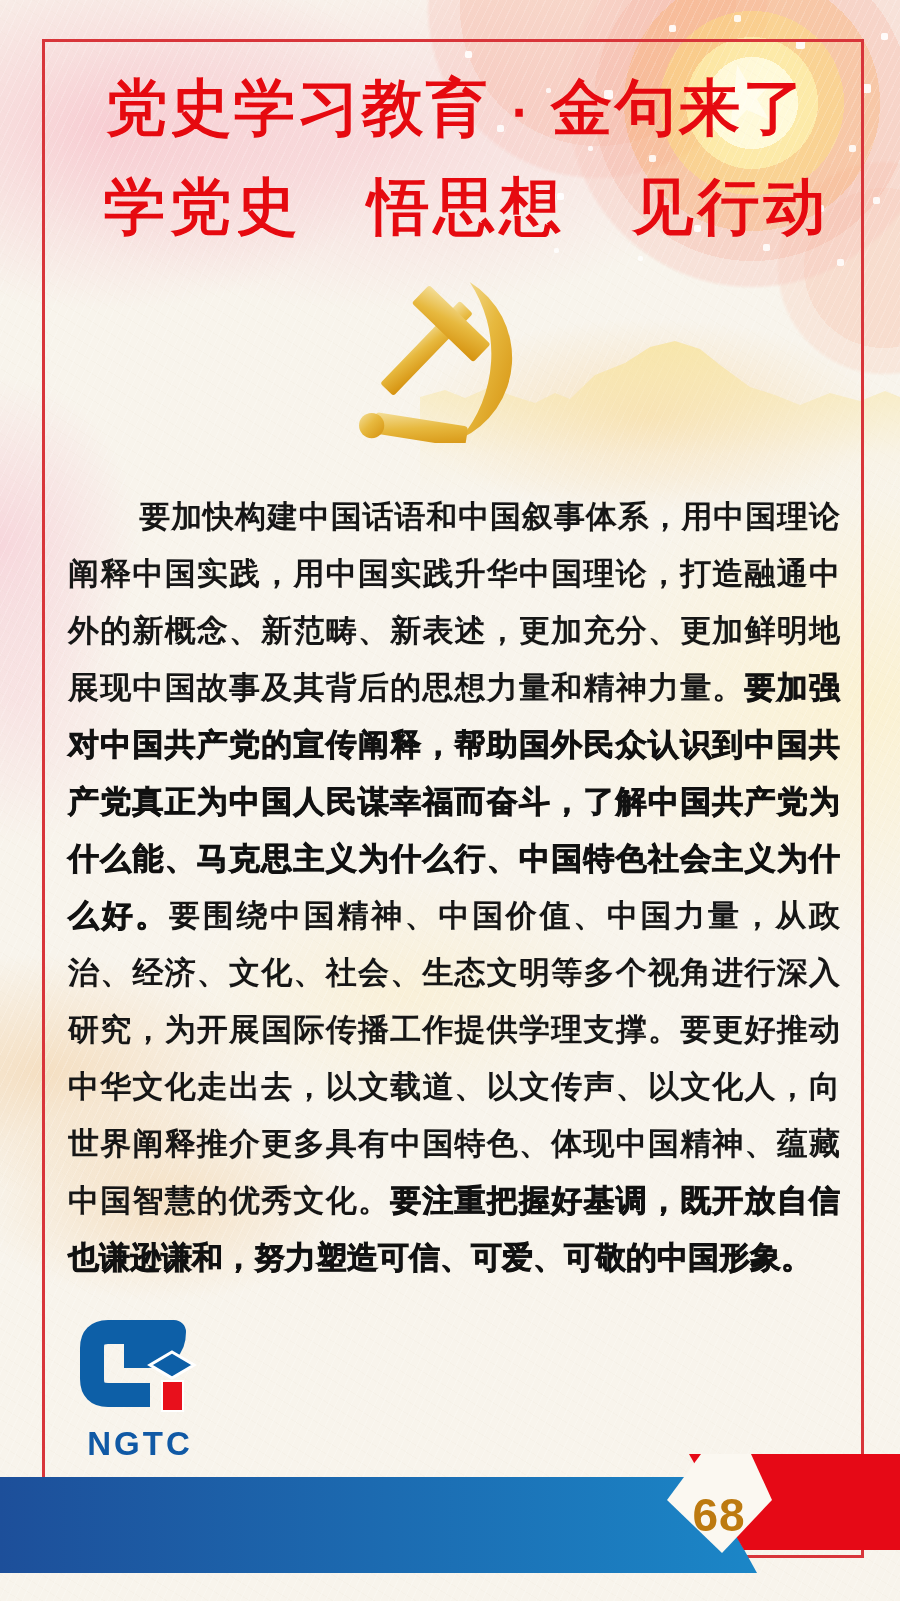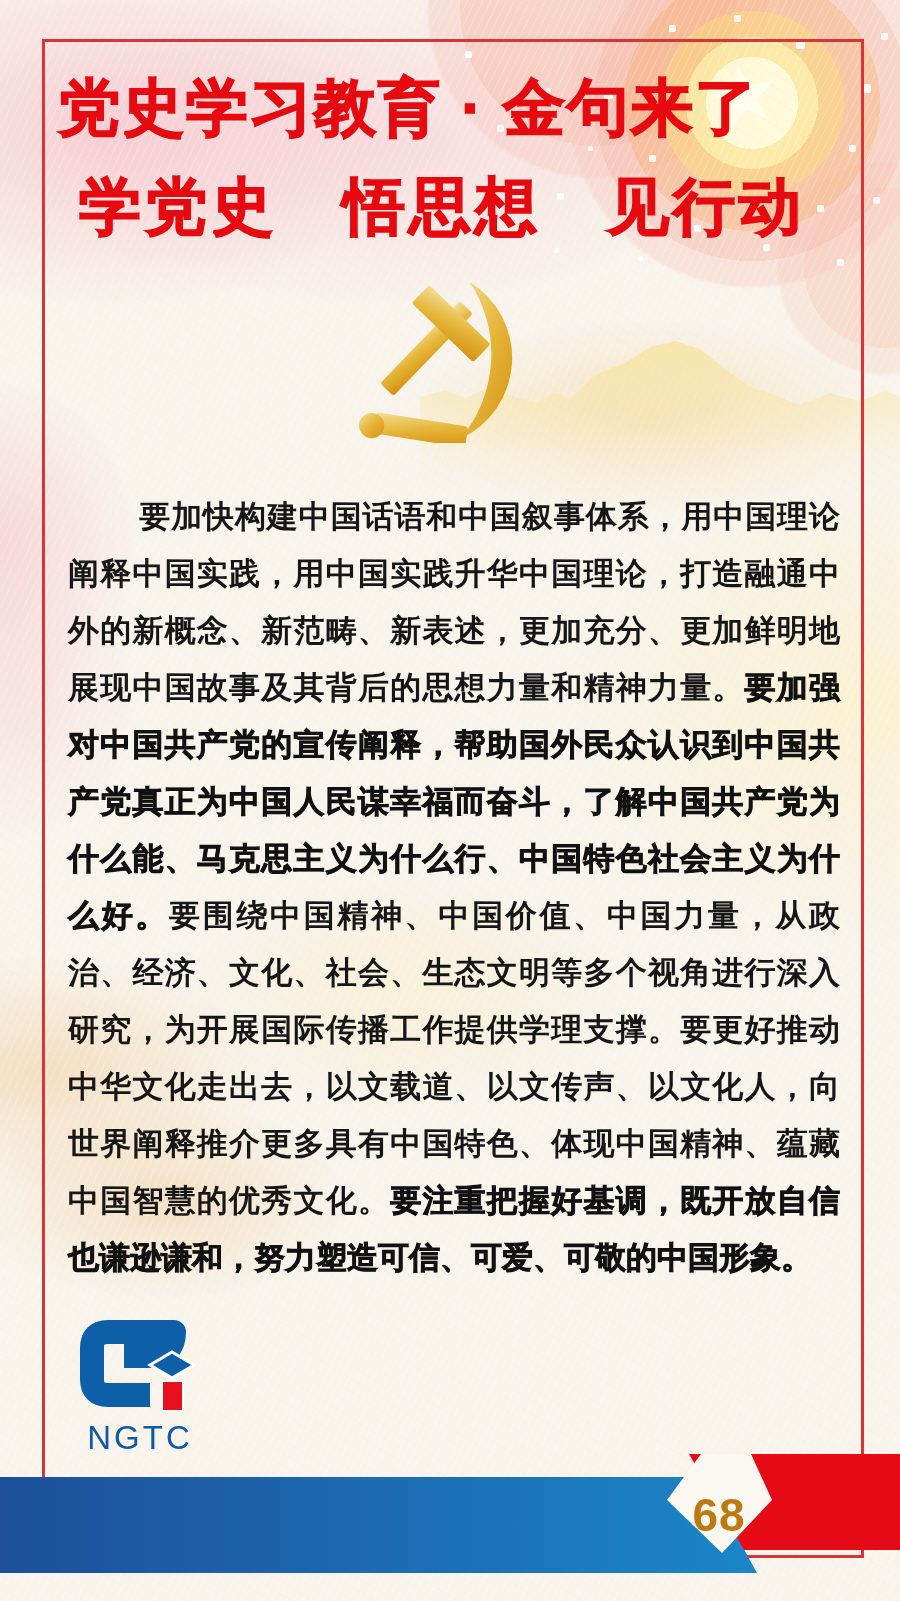--- a/index.html
+++ b/index.html
@@ -49,34 +49,34 @@
   .star{position:absolute;left:710px;top:64px;width:68px;height:66px;
     background:rgba(255,255,255,.5);transform:rotate(-12deg);
     clip-path:polygon(50% 0%,61% 35%,98% 35%,68% 57%,79% 91%,50% 70%,21% 91%,32% 57%,2% 35%,39% 35%);}
   .mountains{position:absolute;left:420px;top:335px;width:480px;height:160px;
     background:linear-gradient(180deg, rgba(247,221,122,.55), rgba(250,238,200,.18) 75%, rgba(250,238,200,0));
     clip-path:polygon(0 62px,25px 55px,45px 63px,70px 52px,90px 60px,115px 68px,135px 58px,
       150px 64px,175px 40px,205px 28px,230px 12px,255px 6px,280px 14px,300px 30px,330px 52px,
       355px 60px,380px 70px,410px 58px,440px 66px,465px 56px,480px 62px,480px 160px,0 160px);}
   .frame{position:absolute;left:42px;top:39px;width:816px;height:1513px;
     border:3px solid #d8353a;z-index:3;}
-  .title{position:absolute;left:58px;top:58px;width:816px;text-align:left;z-index:4;
-    color:#e60a10;font-weight:700;}
+  .title{position:absolute;left:48px;top:58px;width:816px;text-align:center;z-index:4;
+    color:#e60a10;font-weight:400;}
   .title .l1{font-size:62px;letter-spacing:2px;line-height:100px;-webkit-text-stroke:1.5px #e60a10;}
   .title .l2{font-size:62px;letter-spacing:4px;line-height:98px;margin-left:21px;-webkit-text-stroke:1.5px #e60a10;}
   .emblem{position:absolute;left:345px;top:278px;z-index:4;}
   .quote{position:absolute;left:68px;top:488px;width:772px;z-index:4;
     font-size:31px;line-height:57px;color:#161616;text-align:justify;}
   .quote p{margin:0;text-indent:2.3em;}
   .quote .seg{font-weight:700;}
   .quote .seg.bold{font-weight:700;-webkit-text-stroke:.8px #111;}
   .attribution{position:absolute;left:226px;top:1236px;z-index:4;
     font-size:26.5px;line-height:55px;color:#1d1d1d;}
   .logo{position:absolute;left:78px;top:1318px;width:124px;z-index:4;text-align:center;}
-  .logo-text{margin-top:2px;font-size:33px;font-weight:400;letter-spacing:3px;color:#1059a5;}
+  .logo-text{margin-top:8px;font-size:33px;font-weight:700;letter-spacing:3px;color:#1059a5;}
   .bottombar{position:absolute;left:0;top:1445px;z-index:6;}
   .bottombar text{font-family:"Liberation Sans","DejaVu Sans",sans-serif;}
 </style>
 </head>
 <body>
 
 <div class="poster">
 
   <div class="hatch"></div>
   <div class="dots"></div>

